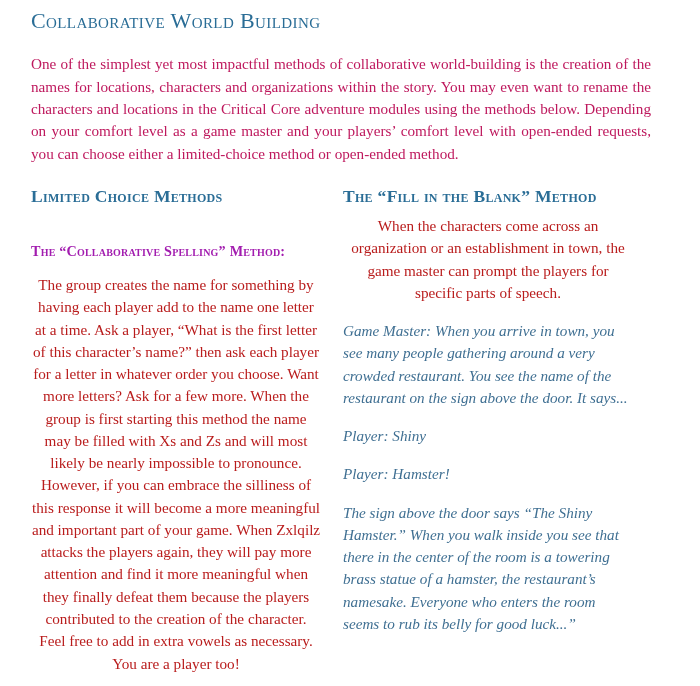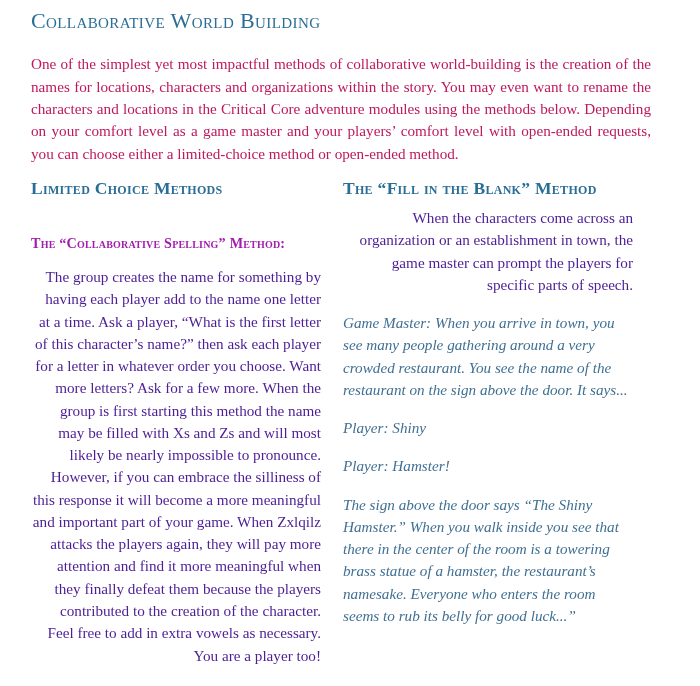--- a/index.html
+++ b/index.html
@@ -40,21 +40,21 @@
     top: 38px;
     width: 620px;
     font-size: 15.2px;
     line-height: 1.47;
     text-align: justify;
     color: #be185d;
   }
   .columns {
     position: absolute;
     left: 31px;
-    top: 178px;
+    top: 186px;
     width: 640px;
     height: 490px;
   }
   .col {
     position: absolute;
     top: 0;
     width: 290px;
   }
   .col-left { left: 0; }
   .col-right { left: 312px; }
@@ -72,22 +72,22 @@
     font-size: 14.2px;
     letter-spacing: 0.2px;
     color: #a21caf;
     margin: 36px 0 0 0;
     line-height: 1.2;
   }
   .body-text {
     font-size: 15.2px;
     line-height: 1.465;
     margin: 14px 0 0 0;
-    text-align: right;
-    color: #4c1d95;
+    text-align: center;
+    color: #b91c1c;
   }
   .col-right .section-head {
     margin-top: 0;
     font-family: Liberation Serif, serif;
   }
   .col-right .body-text {
     margin-top: 8px;
   }
   .script-block {
     font-size: 15.2px;

